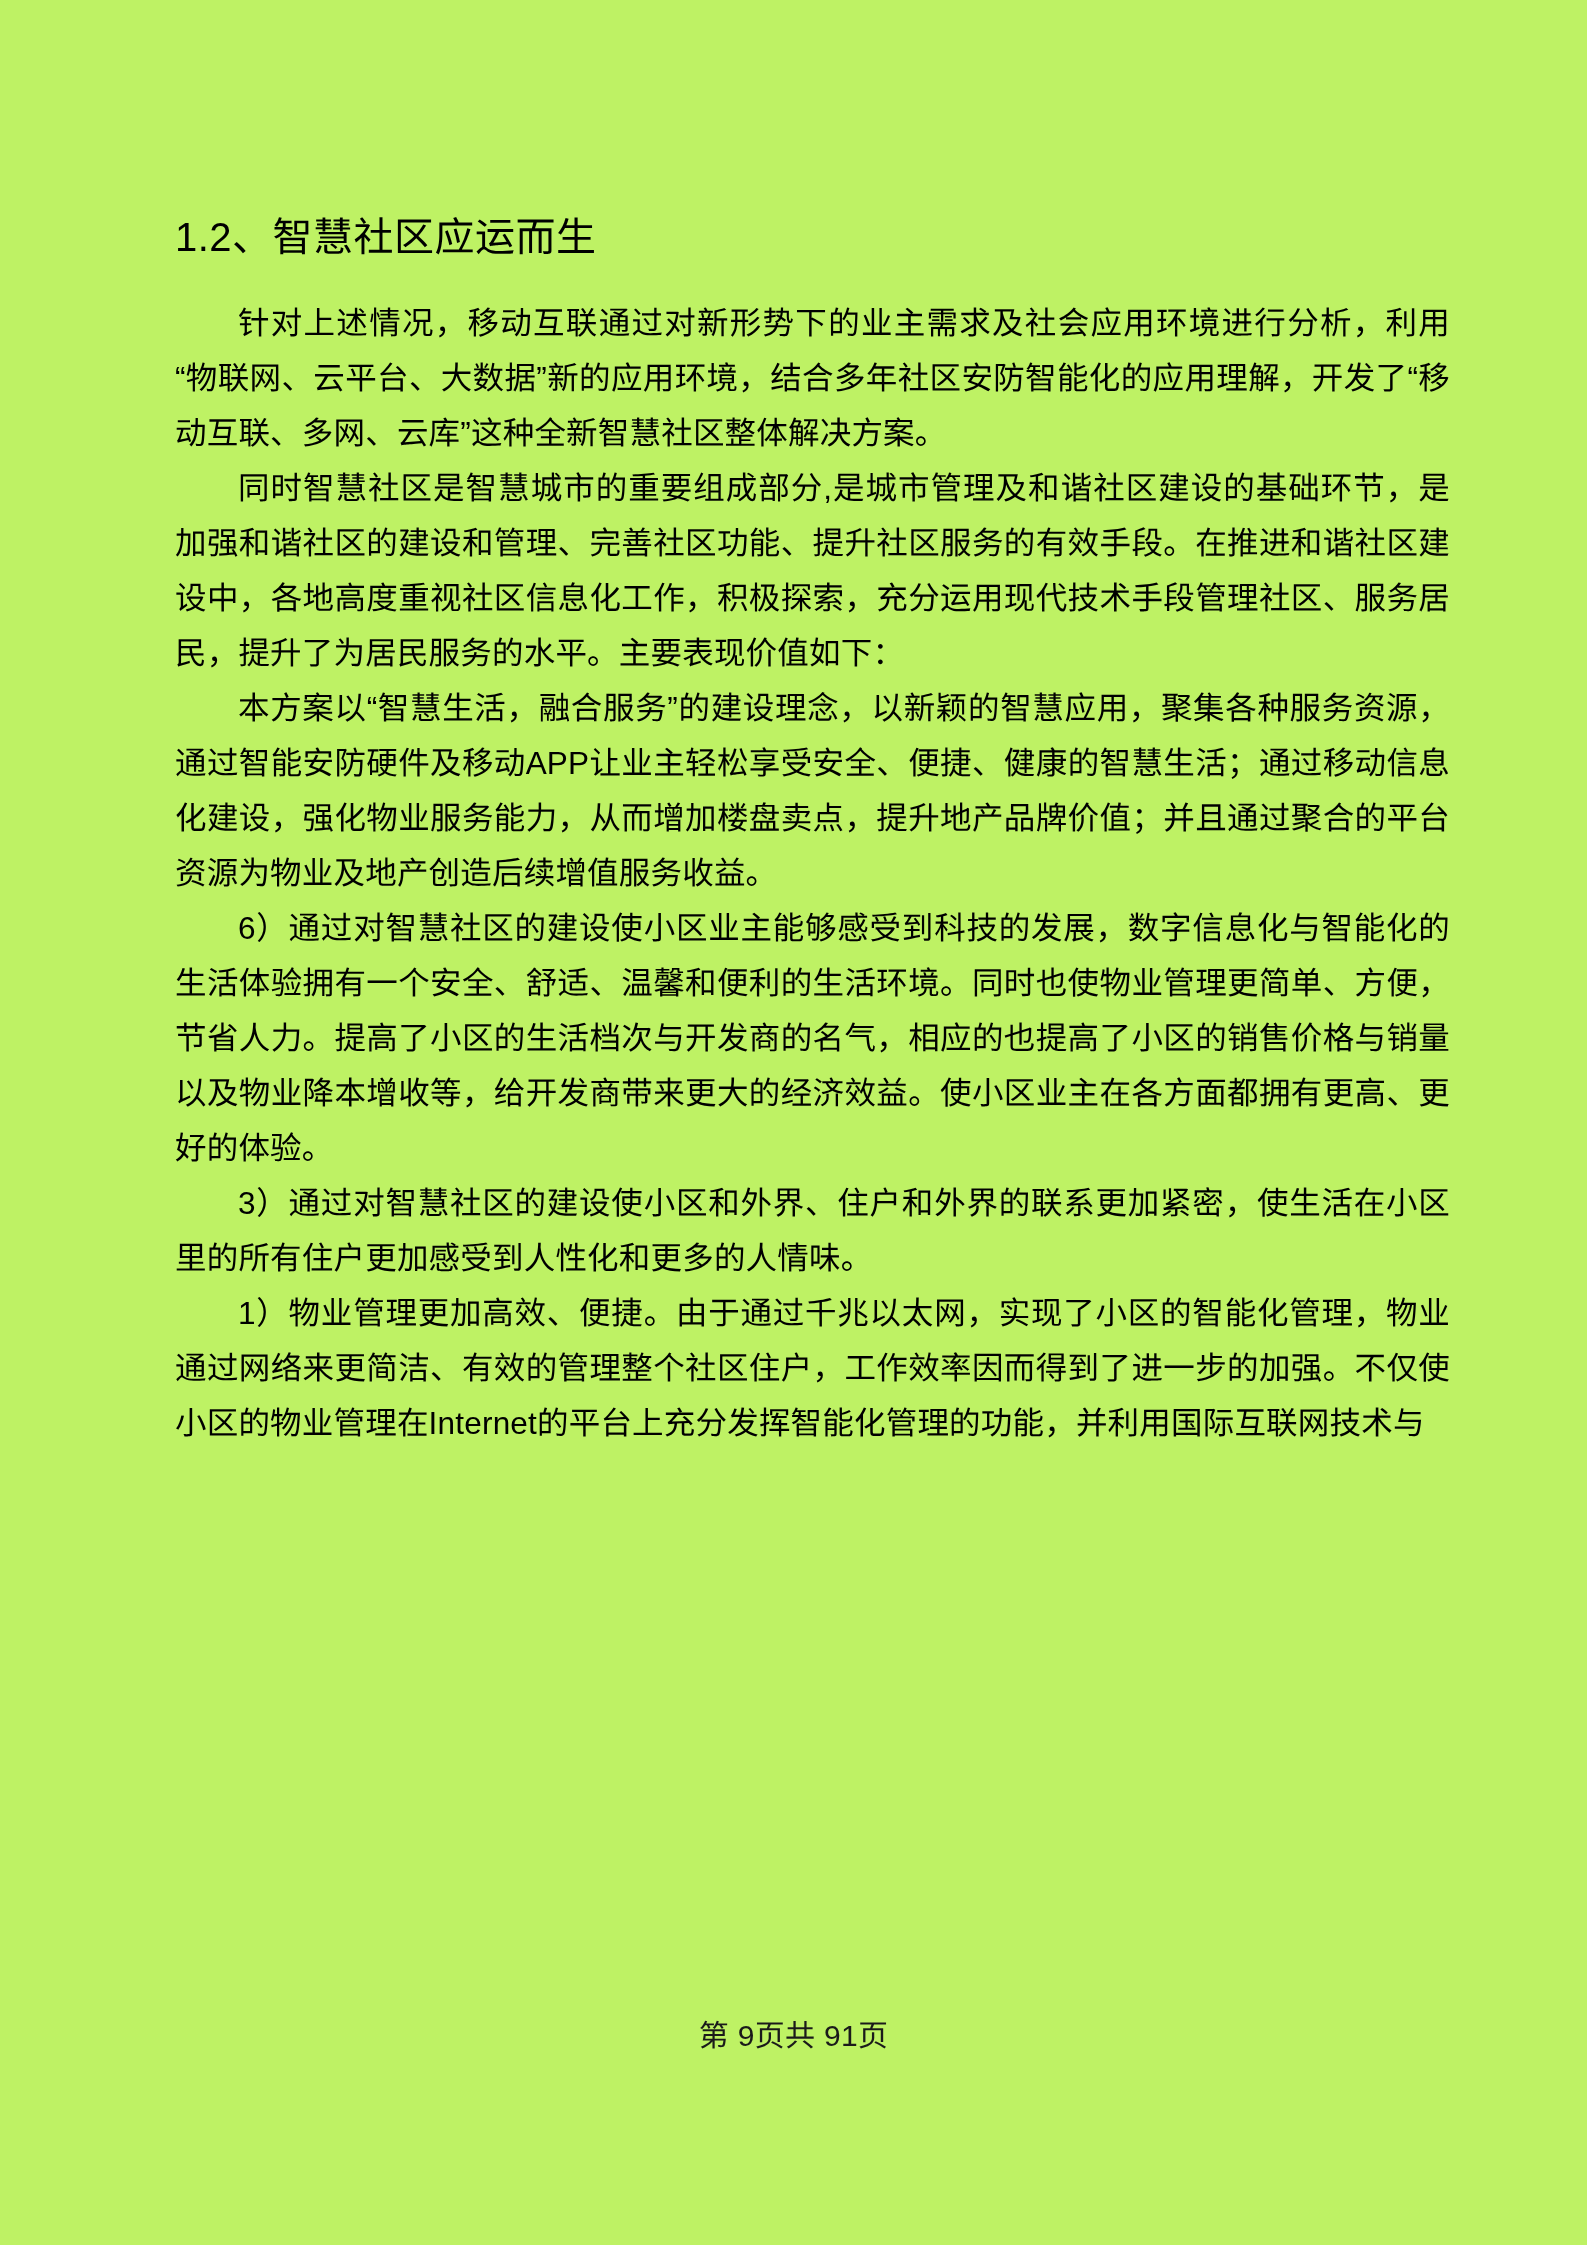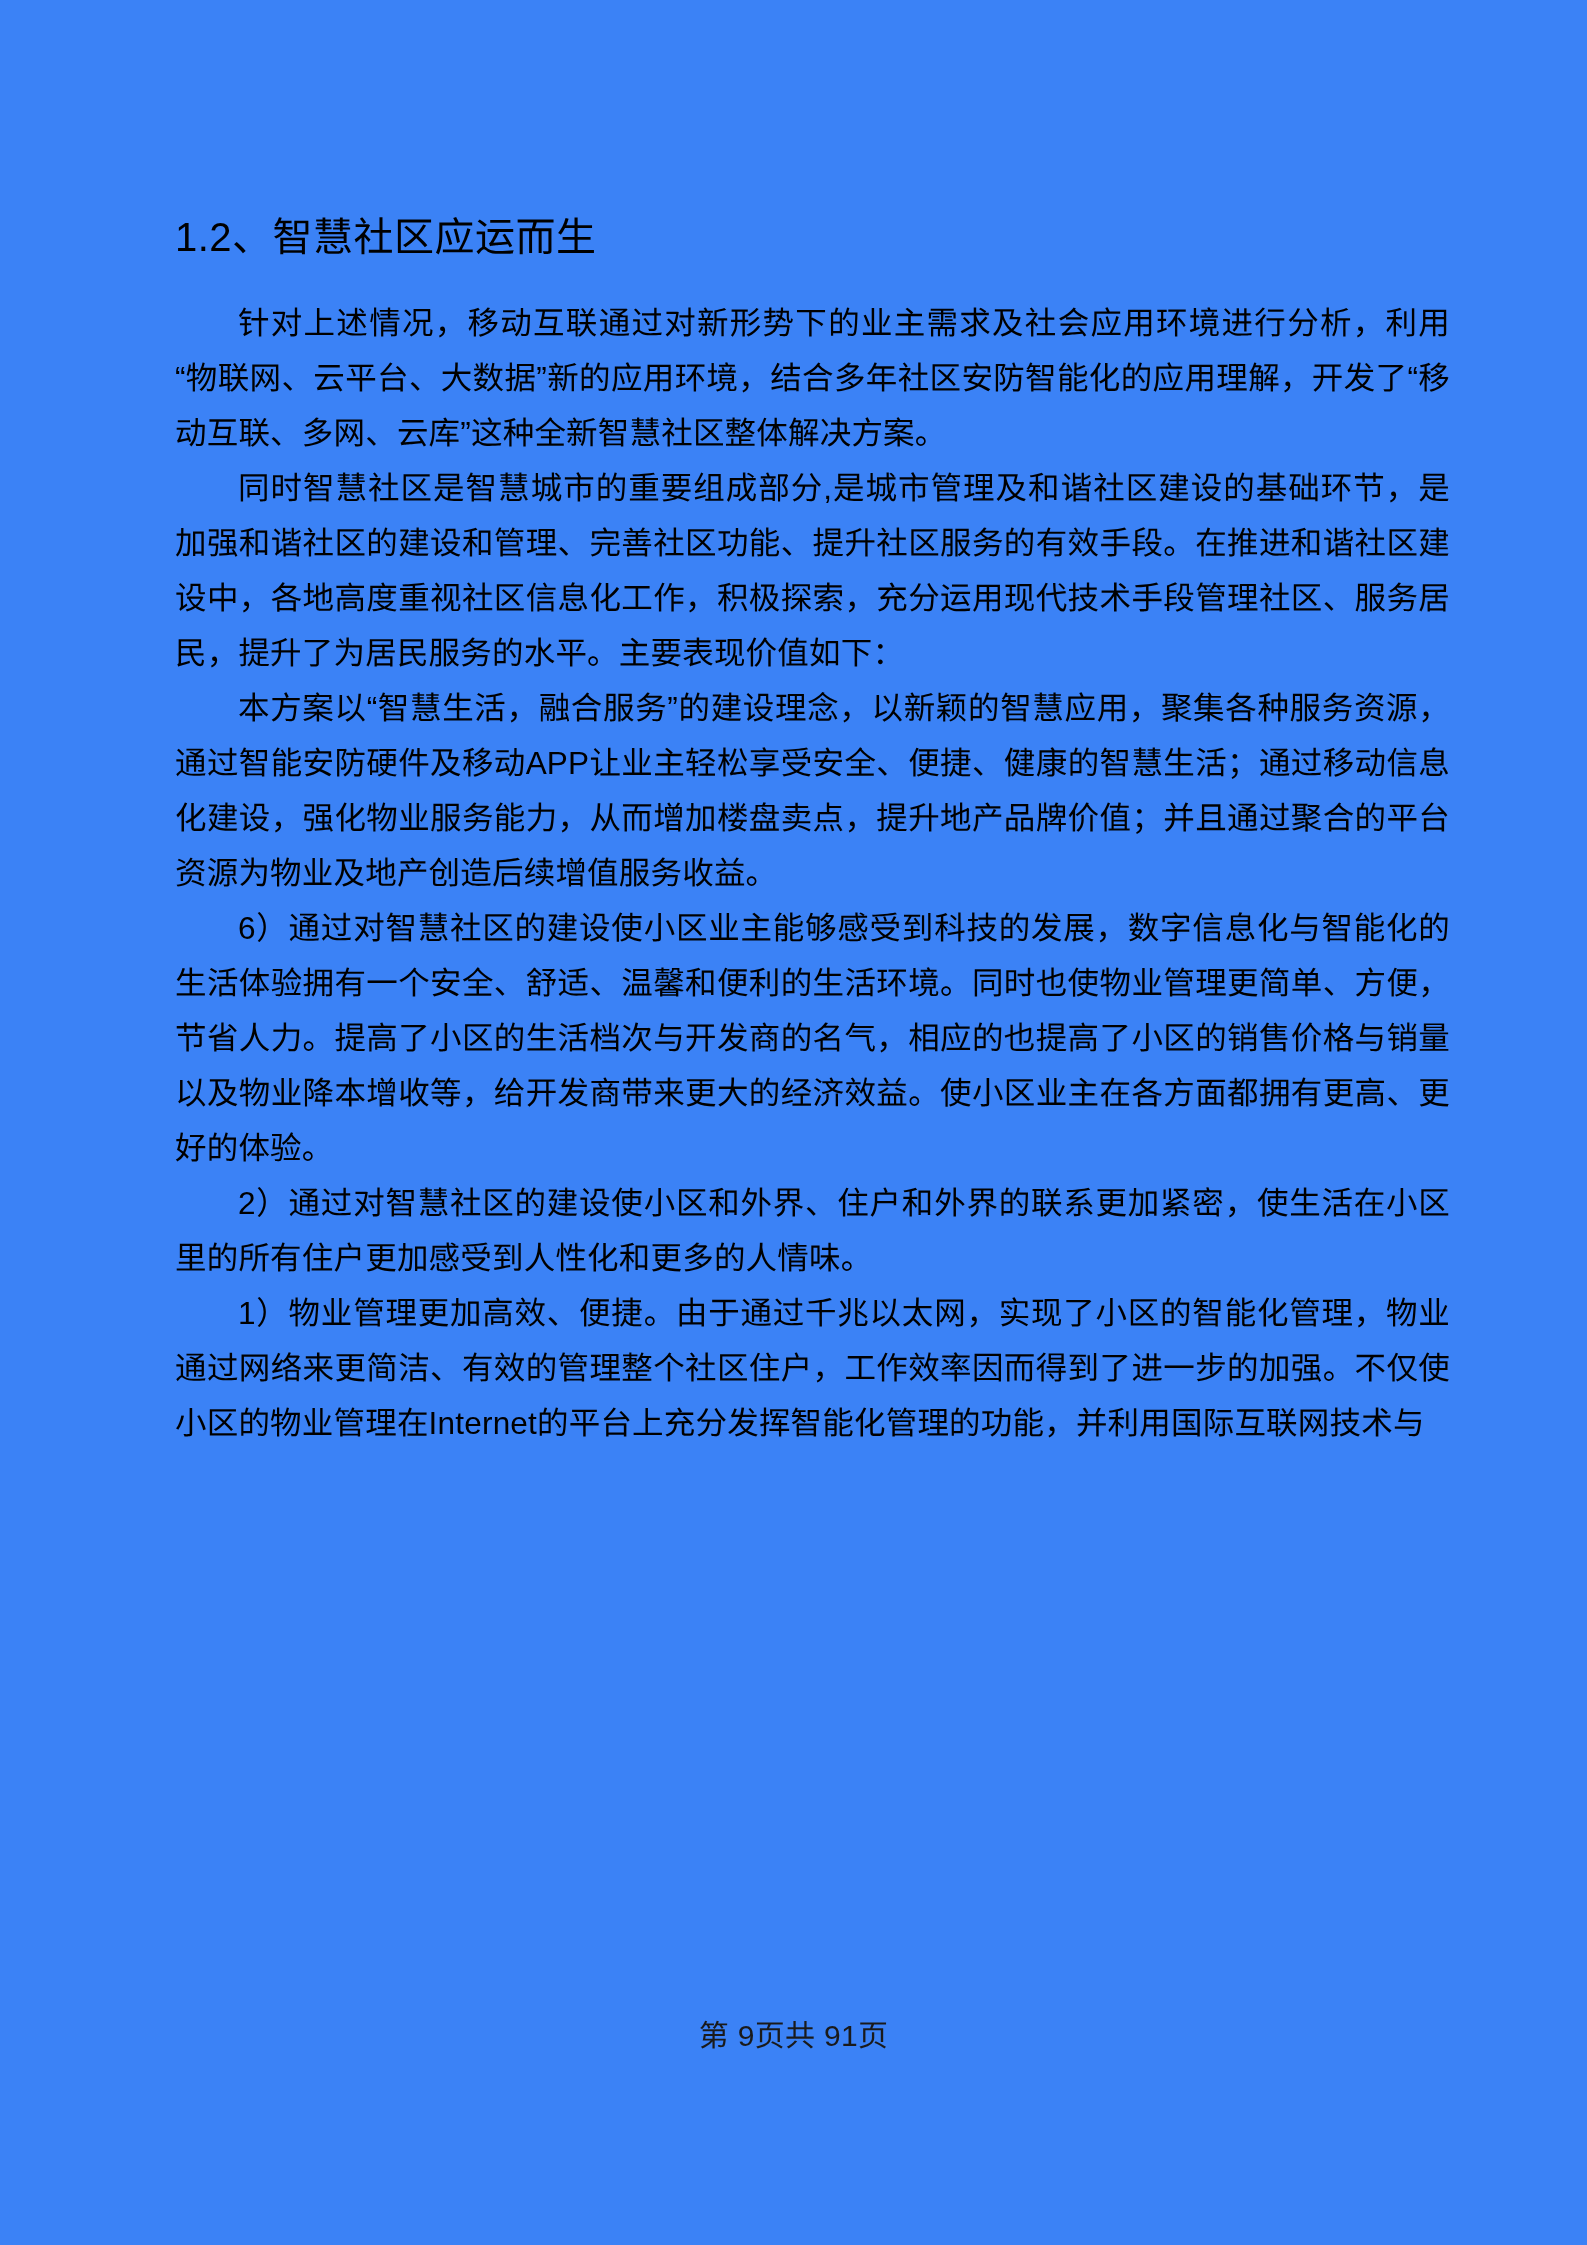--- a/index.html
+++ b/index.html
@@ -11,21 +11,21 @@
   body {
     font-family: "Liberation Sans", "DejaVu Sans", sans-serif;
     color: #000000;
     -webkit-font-smoothing: antialiased;
   }
   .page {
     position: relative;
     width: 1587px;
     height: 2245px;
     margin: 0 auto;
-    background: #3b82f6;
+    background: #bef264;
     box-sizing: border-box;
     overflow: hidden;
   }
   .content {
     position: absolute;
     left: 175px;
     top: 0;
     width: 1275px;
   }
   .heading {
@@ -74,21 +74,21 @@
 
   <div class="content">
 
     <h2 class="heading">1.2、智慧社区应运而生</h2>
 
     <div class="body-block">
       <p class="para">针对上述情况，移动互联通过对新形势下的业主需求及社会应用环境进行分析，利用“物联网、云平台、大数据”新的应用环境，结合多年社区安防智能化的应用理解，开发了“移动互联、多网、云库”这种全新智慧社区整体解决方案。</p>
       <p class="para">同时智慧社区是智慧城市的重要组成部分,是城市管理及和谐社区建设的基础环节，是加强和谐社区的建设和管理、完善社区功能、提升社区服务的有效手段。在推进和谐社区建设中，各地高度重视社区信息化工作，积极探索，充分运用现代技术手段管理社区、服务居民，提升了为居民服务的水平。主要表现价值如下：</p>
       <p class="para">本方案以“智慧生活，融合服务”的建设理念，以新颖的智慧应用，聚集各种服务资源，通过智能安防硬件及移动APP让业主轻松享受安全、便捷、健康的智慧生活；通过移动信息化建设，强化物业服务能力，从而增加楼盘卖点，提升地产品牌价值；并且通过聚合的平台资源为物业及地产创造后续增值服务收益。</p>
       <p class="para">6）通过对智慧社区的建设使小区业主能够感受到科技的发展，数字信息化与智能化的生活体验拥有一个安全、舒适、温馨和便利的生活环境。同时也使物业管理更简单、方便，节省人力。提高了小区的生活档次与开发商的名气，相应的也提高了小区的销售价格与销量以及物业降本增收等，给开发商带来更大的经济效益。使小区业主在各方面都拥有更高、更好的体验。</p>
-      <p class="para">2）通过对智慧社区的建设使小区和外界、住户和外界的联系更加紧密，使生活在小区里的所有住户更加感受到人性化和更多的人情味。</p>
+      <p class="para">3）通过对智慧社区的建设使小区和外界、住户和外界的联系更加紧密，使生活在小区里的所有住户更加感受到人性化和更多的人情味。</p>
       <p class="para">1）物业管理更加高效、便捷。由于通过千兆以太网，实现了小区的智能化管理，物业通过网络来更简洁、有效的管理整个社区住户，工作效率因而得到了进一步的加强。不仅使小区的物业管理在Internet的平台上充分发挥智能化管理的功能，并利用国际互联网技术与</p>
     </div>
 
   </div>
 
   <div class="footer">第 9页共 91页</div>
 
 </div>
 
 </body></html>

